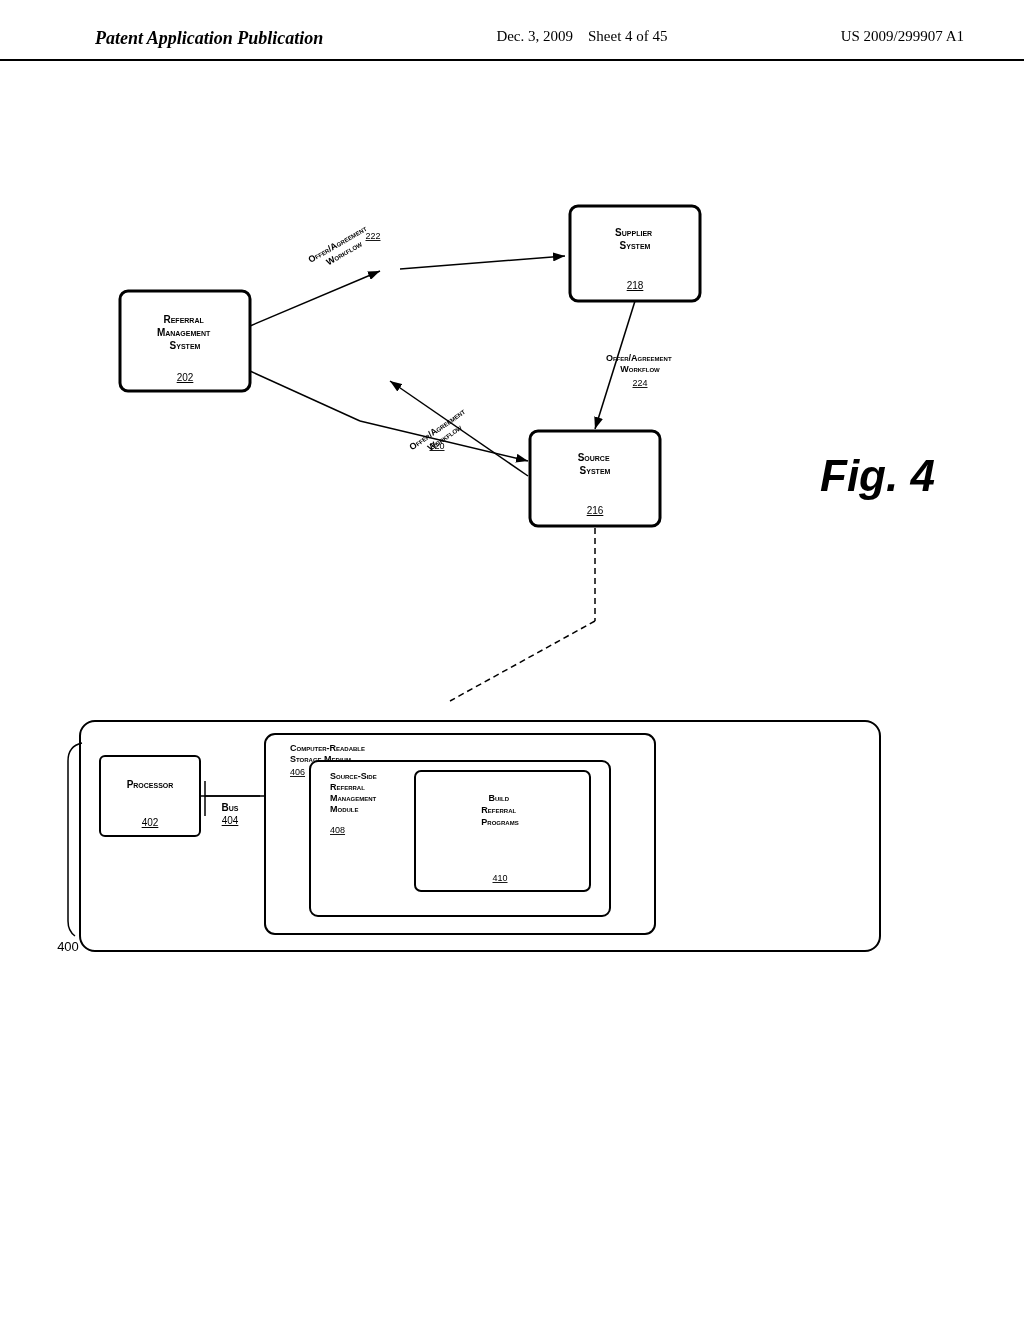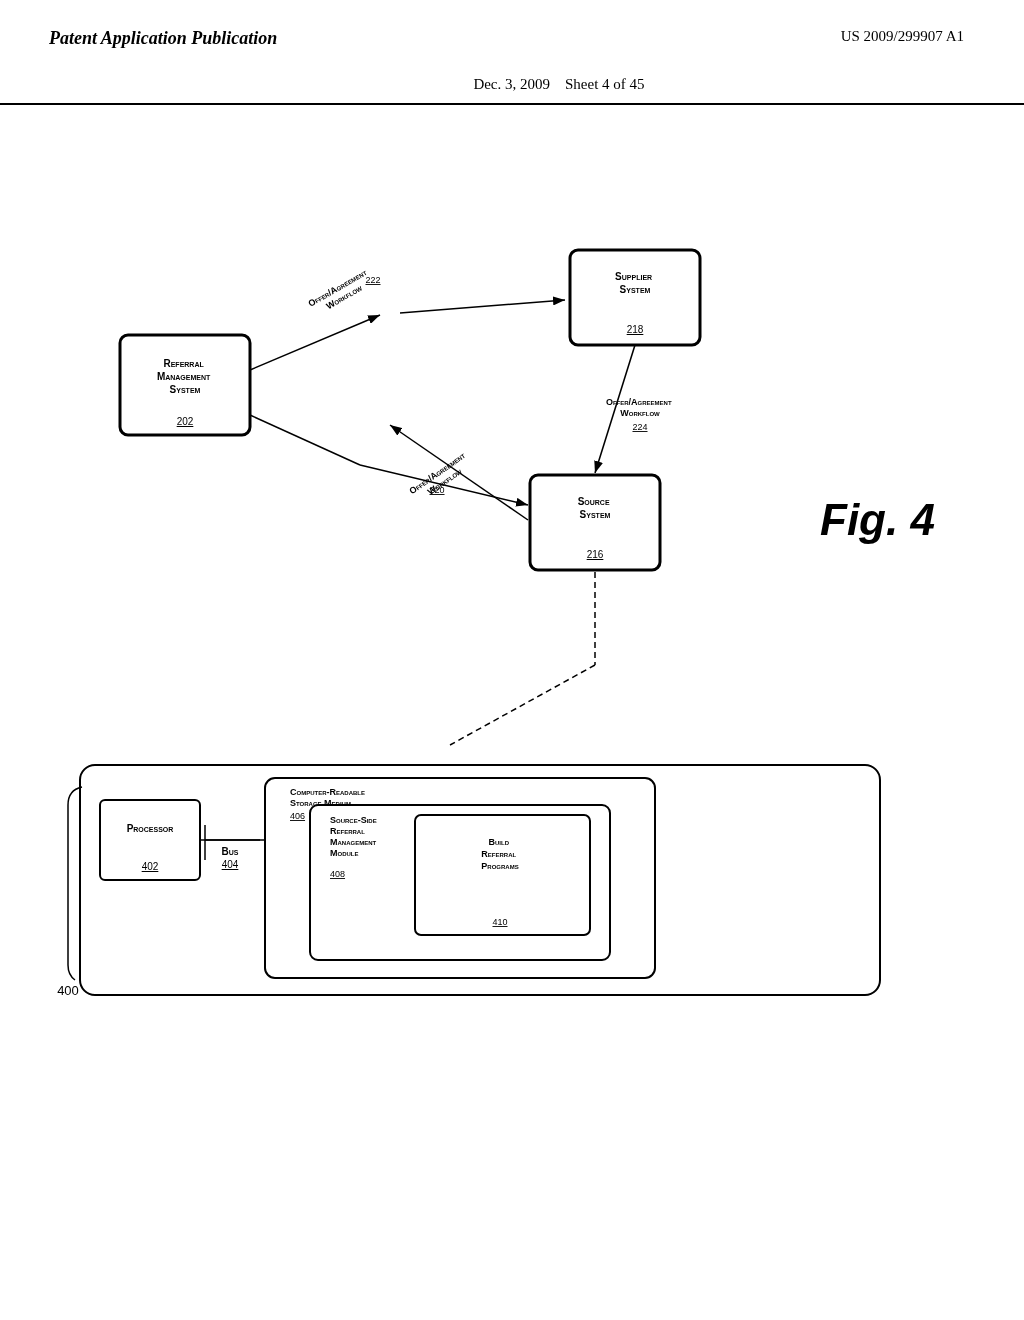--- a/index.html
+++ b/index.html
@@ -10,32 +10,31 @@
       min-height: 1320px;
       position: relative;
       overflow: hidden;
     }
 
     
     .header {
       display: flex;
       justify-content: space-between;
       align-items: flex-start;
-      padding: 28px 60px 10px 49px;
+      padding: 28px 60px 10px 95px;
       border-bottom: 2px solid #000;
     }
     .header-left {
       font-size: 18px;
       font-weight: bold;
       font-style: italic;
     }
     .header-center {
       font-size: 15px;
       text-align: center;
-      margin-top: 48px;
     }
     .header-right {
       font-size: 15px;
       font-weight: normal;
     }
 
     
     .diagram-area {
       position: relative;
       width: 100%;

